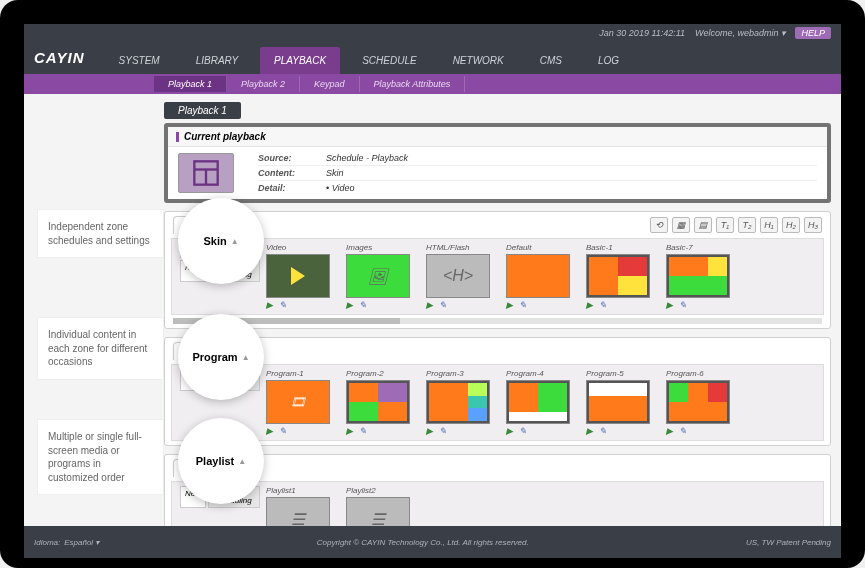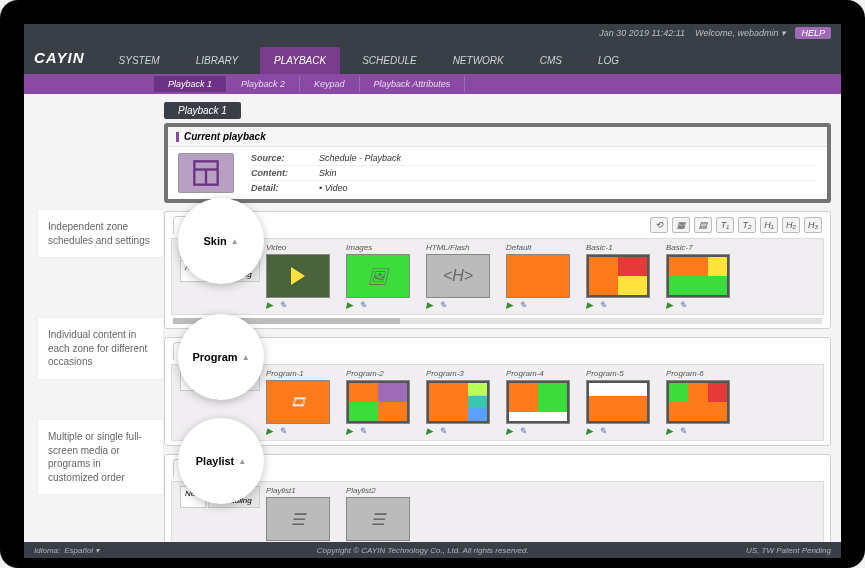--- a/index.html
+++ b/index.html
@@ -14,21 +14,21 @@
   .nav-tab { color:#cfd3da; font-size:10px; padding:8px 14px; cursor:pointer; }
   .nav-tab.active { background:#7a3c8c; color:#fff; border-radius:2px 2px 0 0; }
   .subnav { height:20px; background:#8a4aa3; display:flex; align-items:center; padding-left:130px; }
   .sub-tab { color:#ead8f0; font-size:9px; padding:3px 14px; cursor:pointer; border-right:1px solid rgba(255,255,255,0.18);}
   .sub-tab.active { background:#6c3384; color:#fff; }
   .content { position:absolute; top:70px; left:0; right:0; bottom:16px; background:#f4f4f4; overflow:hidden; padding-left:140px; padding-top:6px; }
   .page-title { display:inline-block; background:#3a3f47; color:#fff; font-size:10px; padding:3px 14px; border-radius:2px; margin-bottom:4px;}
   .panel { background:#fff; border:4px solid #737373; border-radius:3px; margin-right:10px; }
   .panel-h { font-size:10px; font-weight:bold; padding:4px 8px; border-bottom:1px solid #e3e3e3; background:#f7f7f7; display:flex; align-items:center; }
   .panel-h::before { content:""; width:3px; height:10px; background:#8a4aa3; margin-right:5px; }
-  .current-body { display:flex; padding:6px 10px; gap:17px; font-size:9px; }
+  .current-body { display:flex; padding:6px 10px; gap:24px; font-size:9px; }
   .thumb-lg { width:56px; height:40px; background:#b7a0c2; border:1px solid #999; border-radius:2px; display:flex; align-items:center; justify-content:center; }
   .thumb-lg svg { width:28px; height:28px; }
   .kv-table { display:grid; grid-template-columns:60px 1fr; row-gap:2px; column-gap:8px; flex:1;}
   .kv-table .k { font-weight:bold; color:#555;}
   .kv-table .v { color:#333;}
   .kv-table .row-sep { grid-column:1/-1; height:1px; background:#eee;}
   .section { margin-top:8px; background:#fff; border:1px solid #d0d0d0; border-radius:3px; margin-right:10px; position:relative; padding-bottom:4px;}
   .sec-header { display:flex; align-items:center; padding:4px 8px; gap:10px; }
   .tab-chip { background:#fff; border:1px solid #ccc; border-bottom:none; padding:3px 14px 3px 10px; font-size:10px; font-weight:bold; border-radius:4px 4px 0 0; display:flex; align-items:center; gap:5px;}
   .tab-chip .chev { font-size:8px; color:#888;}
@@ -40,21 +40,21 @@
   .lc-row { display:flex; gap:2px; }
   .lc-new { border:1px solid #ccc; padding:2px 4px; background:#fff; flex:0 0 26px;}
   .lc-cs { border:1px solid #ccc; padding:2px 3px; background:#e7e7e7; flex:1; line-height:1; }
   .items-row { display:flex; gap:16px; overflow:hidden; flex:1;}
   .item { width:64px; }
   .item-title { font-size:8px; color:#555; text-align:left; padding-bottom:2px; white-space:nowrap; overflow:hidden; text-overflow:ellipsis;}
   .item-thumb { width:64px; height:44px; border:1px solid #888; background:#555; position:relative; overflow:hidden;}
   .item-ctrls { display:flex; gap:6px; padding-top:2px; font-size:9px; color:#3a8a3a;}
   .item-ctrls span:nth-child(2){ color:#4a6aaa;}
   
-  .footer { position:absolute; left:0; right:0; bottom:0; height:16px; background:#3a3f47; color:#aeb3bb; font-size:8px; display:flex; align-items:center; padding:0 10px; justify-content:space-between;}
+  .footer { position:absolute; left:0; right:0; bottom:0; height:16px; background:#3a3f47; color:#aeb3bb; font-size:8px; display:flex; align-items:center; padding:16px 10px; justify-content:space-between;}
   .footer .lang { display:flex; gap:4px; align-items:center;}
   
   .caption { position:absolute; left:38px; width:125px; background:#fff; font-size:10px; color:#666; padding:10px 10px; line-height:1.35; box-shadow:0 0 0 1px #eee;}
   .cap1 { top:210px;}
   .cap2 { top:318px;}
   .cap3 { top:420px;}
   
   .circle { position:absolute; width:86px; height:86px; border-radius:50%; background:#fff; box-shadow:0 2px 10px rgba(0,0,0,0.25); display:flex; align-items:center; justify-content:center; font-size:11px; font-weight:bold; z-index:5;}
   .circle .chev{ font-size:8px; color:#999; margin-left:4px; font-weight:normal;}
   .circ1 { left:178px; top:198px;}

